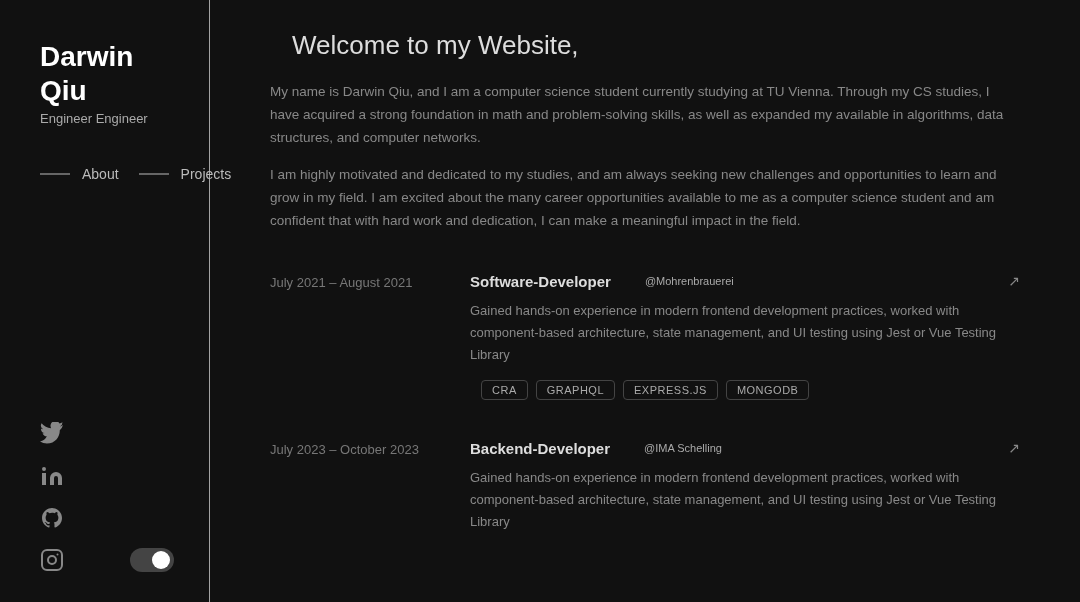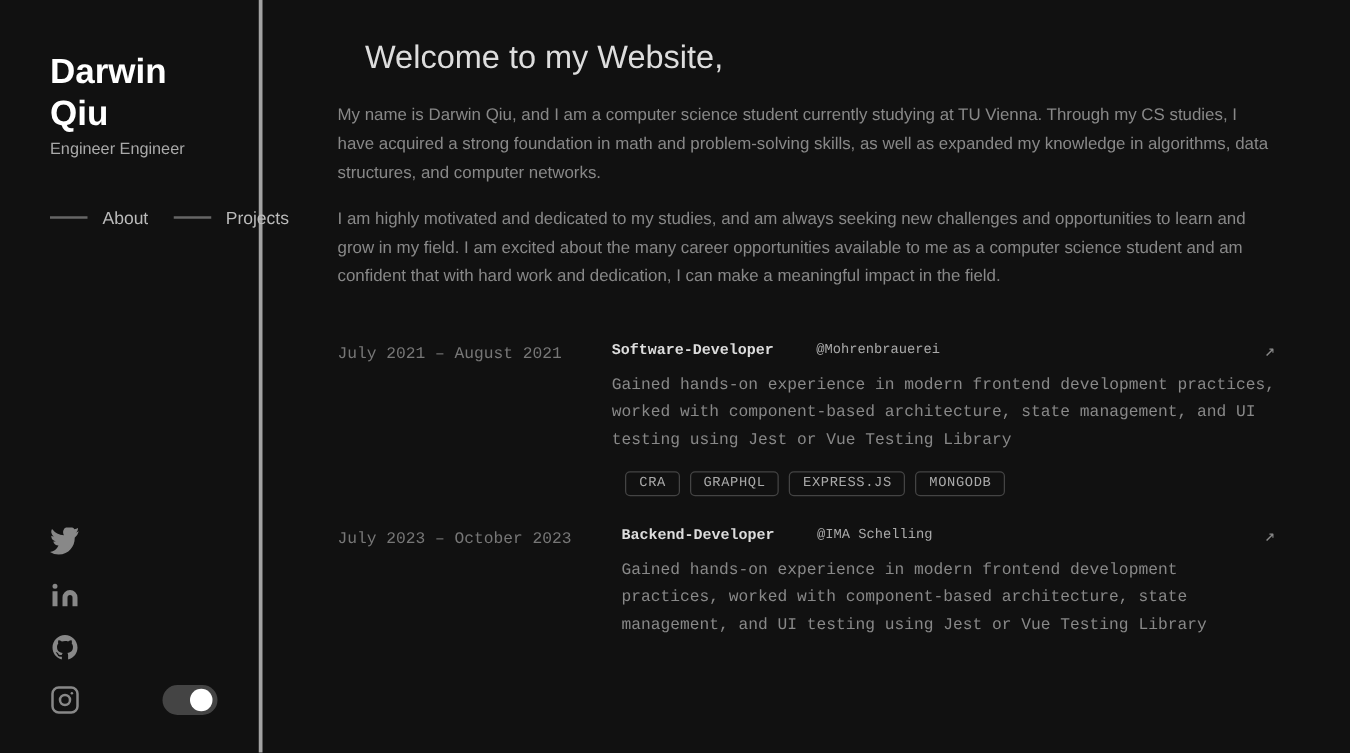--- a/index.html
+++ b/index.html
@@ -15,21 +15,21 @@
 
     
     #sidebar {
       width: 210px;
       min-width: 210px;
       background: #111;
       padding: 40px 30px 30px 40px;
       display: flex;
       flex-direction: column;
       position: relative;
-      border-right: 3px solid #a3a3a3;
+      border-right: 1px solid #a3a3a3;
     }
 
     #sidebar-name {
       font-size: 28px;
       font-weight: 800;
       color: #fff;
       line-height: 1.2;
       margin-bottom: 4px;
     }
 
@@ -124,22 +124,21 @@
       font-size: 13.5px;
       color: #888;
       line-height: 1.7;
       margin-bottom: 14px;
     }
 
     
     #work-section {
       display: flex;
       flex-direction: column;
-      gap: 24px;
-      font-family: Liberation Mono, monospace;
+      gap: 40px;
     }
 
     .work-entry {
       display: flex;
       gap: 40px;
       align-items: flex-start;
     }
 
     .work-date {
       font-size: 13px;
@@ -154,21 +153,21 @@
     }
 
     .work-header {
       display: flex;
       align-items: center;
       gap: 10px;
       margin-bottom: 10px;
     }
 
     .work-role {
-      font-size: 12px;
+      font-size: 15px;
       font-weight: 700;
       color: #ddd;
     }
 
     .work-company {
       font-size: 11px;
       color: #aaa;
       margin-left: 24px;
     }
 
@@ -248,21 +247,21 @@
     <div class="toggle-track">
       <div class="toggle-thumb"></div>
     </div>
   </div>
 </div>
 
 <div id="main">
   <h1 id="welcome-title">Welcome to my Website,</h1>
 
   <div id="bio-section">
-    <p class="bio-para">My name is Darwin Qiu, and I am a computer science student currently studying at TU Vienna. Through my CS studies, I have acquired a strong foundation in math and problem-solving skills, as well as expanded my knowledge in algorithms, data structures, and computer networks.</p>
+    <p class="bio-para">My name is Darwin Qiu, and I am a computer science student currently studying at TU Vienna. Through my CS studies, I have acquired a strong foundation in math and problem-solving skills, as well as expanded my available in algorithms, data structures, and computer networks.</p>
     <p class="bio-para">I am highly motivated and dedicated to my studies, and am always seeking new challenges and opportunities to learn and grow in my field. I am excited about the many career opportunities available to me as a computer science student and am confident that with hard work and dedication, I can make a meaningful impact in the field.</p>
   </div>
 
   <div id="work-section">
 
     <div class="work-entry">
       <div class="work-date">July 2021 – August 2021</div>
       <div class="work-content">
         <div class="work-header">
           <span class="work-role">Software-Developer</span>

